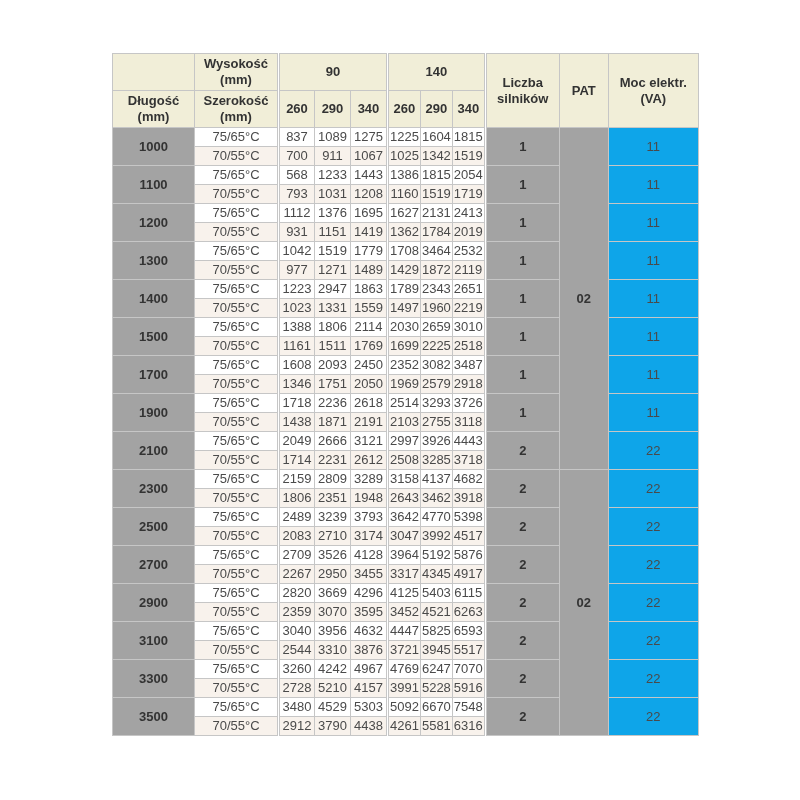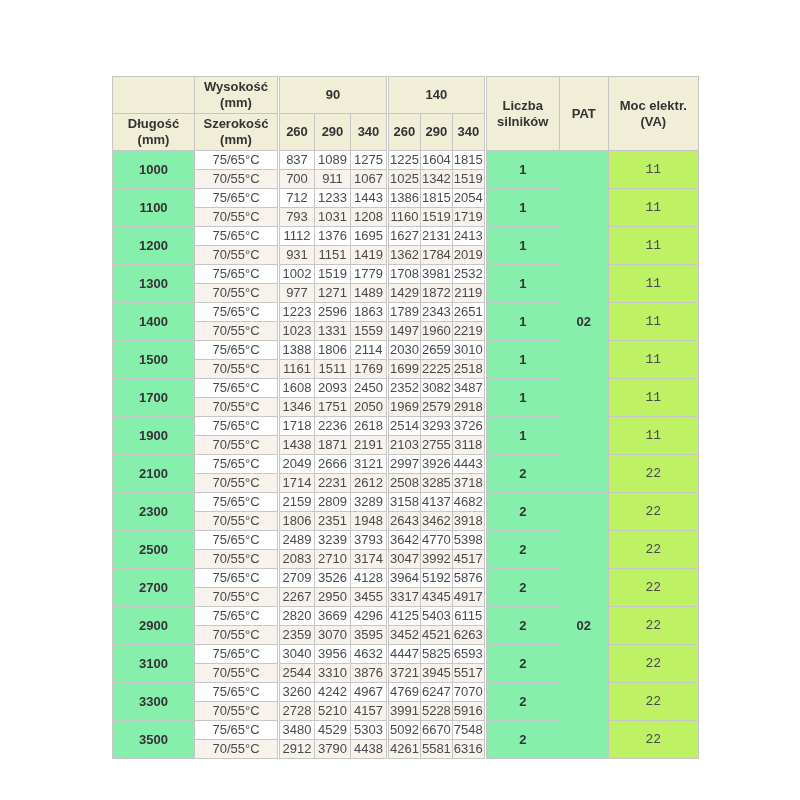--- a/index.html
+++ b/index.html
@@ -13,21 +13,21 @@
   #page {
     position: relative;
     width: 800px;
     height: 800px;
     background: #ffffff;
     overflow: hidden;
   }
   table.spec {
     position: absolute;
     left: 112px;
-    top: 76px;
+    top: 53px;
     border-collapse: collapse;
     table-layout: fixed;
     empty-cells: show;
   }
   table.spec td, table.spec th {
     border: 1px solid #c6c6c6;
     overflow: hidden;
     white-space: normal;
   }
   
@@ -56,23 +56,23 @@
     padding: 0 1px;
     height: 18px;
     line-height: 18px;
     background: #ffffff;
   }
   tbody td.len,
   tbody td.motors,
   tbody td.pat {
     font-weight: bold;
     color: #333333;
-    background: #86efac;
-  }
-  tbody td.power { background: #bef264; font-family: Liberation Mono, monospace; }
+    background: #a3a3a3;
+  }
+  tbody td.power { background: #0ea5e9; }
   tbody tr.r-alt td.temp,
   tbody tr.r-alt td.val { background: #f8f2ec; }
 </style>
 </head>
 <body>
 
 <div id="page">
   <table class="spec">
     <colgroup>
       <col style="width:82px">
@@ -127,21 +127,21 @@
           <td class="val sep">700</td>
           <td class="val">911</td>
           <td class="val">1067</td>
           <td class="val sep">1025</td>
           <td class="val">1342</td>
           <td class="val">1519</td>
         </tr>
         <tr class="r-top">
           <td class="len" rowspan="2">1100</td>
           <td class="temp">75/65°C</td>
-          <td class="val sep">712</td>
+          <td class="val sep">568</td>
           <td class="val">1233</td>
           <td class="val">1443</td>
           <td class="val sep">1386</td>
           <td class="val">1815</td>
           <td class="val">2054</td>
           <td class="motors sep" rowspan="2">1</td>
           <td class="power" rowspan="2">11</td>
         </tr>
         <tr class="r-alt">
           <td class="temp">70/55°C</td>
@@ -169,43 +169,43 @@
           <td class="val sep">931</td>
           <td class="val">1151</td>
           <td class="val">1419</td>
           <td class="val sep">1362</td>
           <td class="val">1784</td>
           <td class="val">2019</td>
         </tr>
         <tr class="r-top">
           <td class="len" rowspan="2">1300</td>
           <td class="temp">75/65°C</td>
-          <td class="val sep">1002</td>
+          <td class="val sep">1042</td>
           <td class="val">1519</td>
           <td class="val">1779</td>
           <td class="val sep">1708</td>
-          <td class="val">3981</td>
+          <td class="val">3464</td>
           <td class="val">2532</td>
           <td class="motors sep" rowspan="2">1</td>
           <td class="power" rowspan="2">11</td>
         </tr>
         <tr class="r-alt">
           <td class="temp">70/55°C</td>
           <td class="val sep">977</td>
           <td class="val">1271</td>
           <td class="val">1489</td>
           <td class="val sep">1429</td>
           <td class="val">1872</td>
           <td class="val">2119</td>
         </tr>
         <tr class="r-top">
           <td class="len" rowspan="2">1400</td>
           <td class="temp">75/65°C</td>
           <td class="val sep">1223</td>
-          <td class="val">2596</td>
+          <td class="val">2947</td>
           <td class="val">1863</td>
           <td class="val sep">1789</td>
           <td class="val">2343</td>
           <td class="val">2651</td>
           <td class="motors sep" rowspan="2">1</td>
           <td class="power" rowspan="2">11</td>
         </tr>
         <tr class="r-alt">
           <td class="temp">70/55°C</td>
           <td class="val sep">1023</td>

